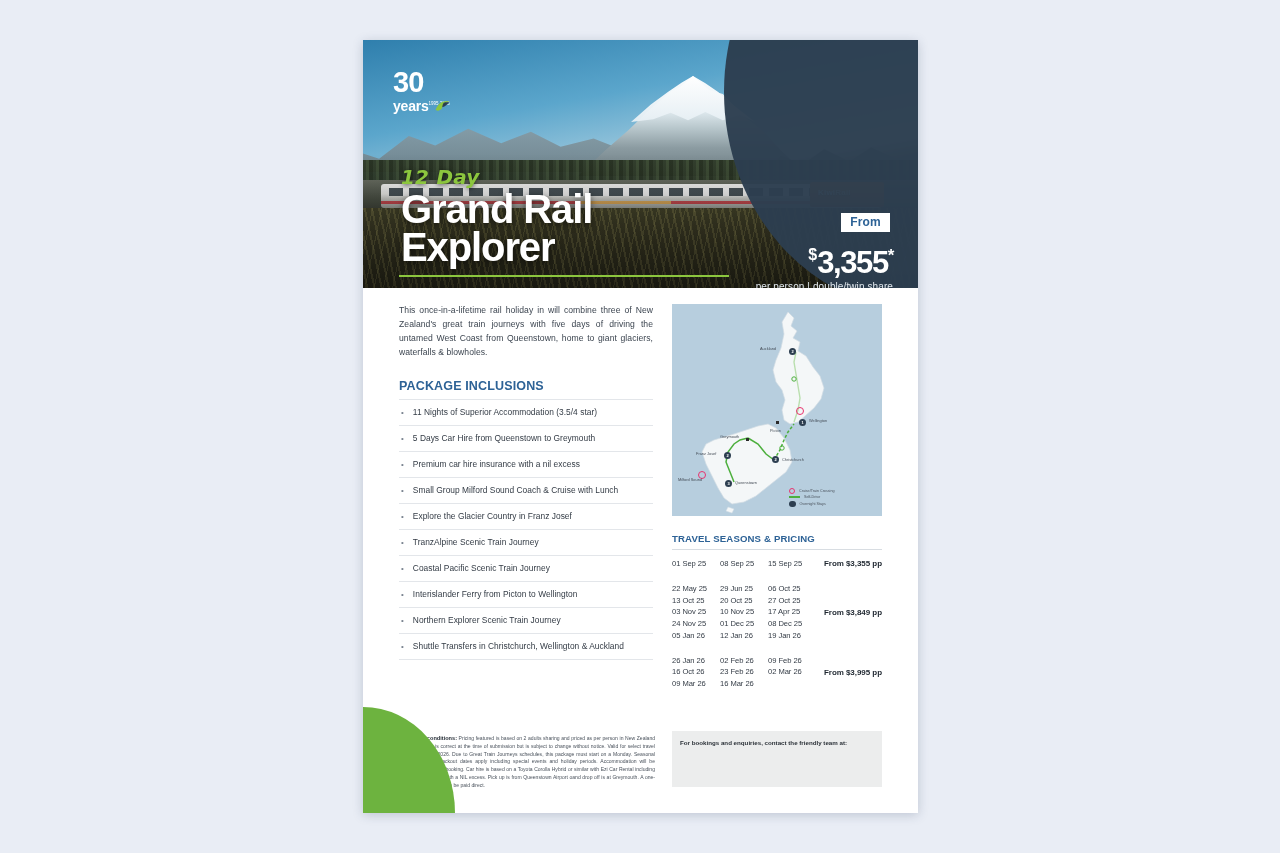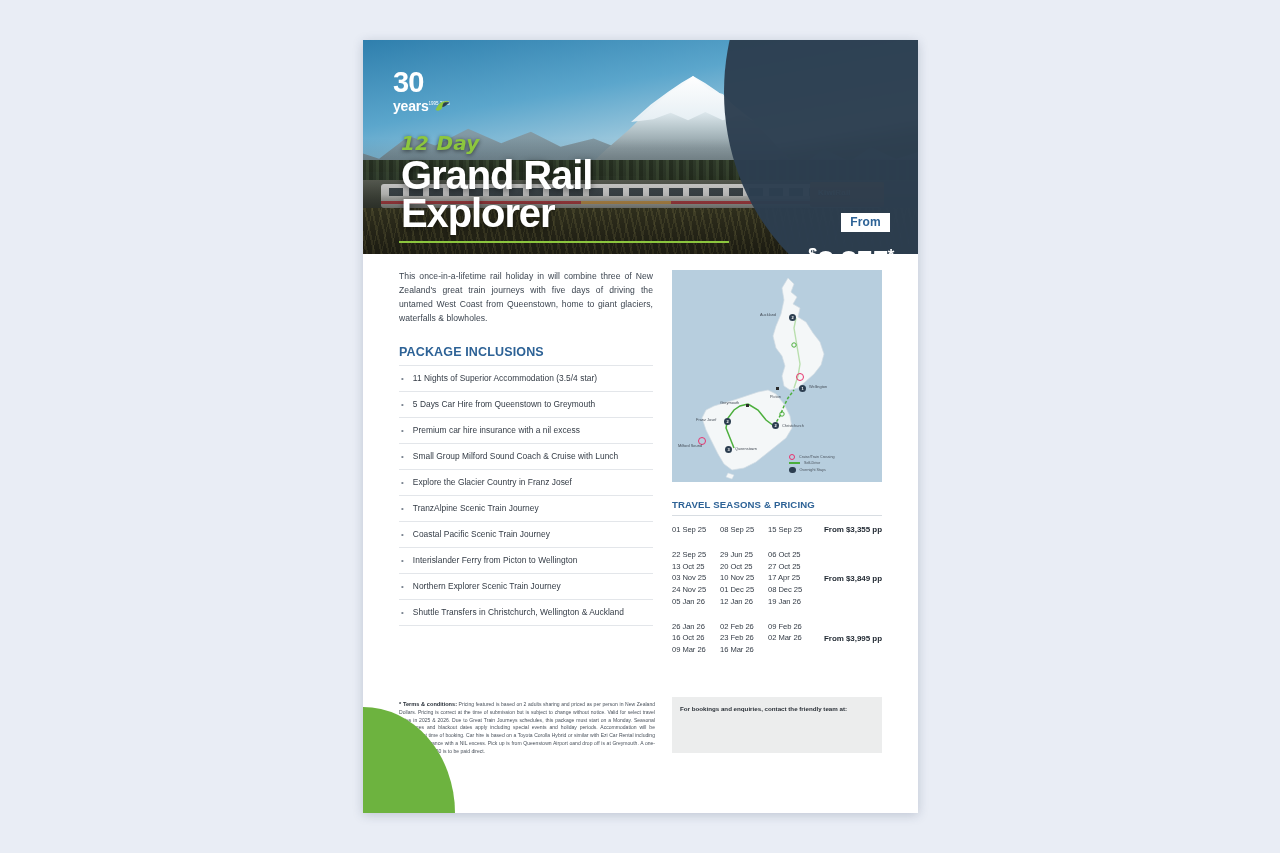--- a/index.html
+++ b/index.html
@@ -15,21 +15,21 @@
   
   .page {
     position: absolute; left: 363px; top: 40px;
     width: 555px; height: 773px;
     background: #ffffff;
     box-shadow: 0 2px 10px rgba(40,60,90,.22);
     overflow: hidden;
   }
 
   
-  .hero { position: relative; width: 555px; height: 214px; overflow: hidden; }
+  .hero { position: relative; width: 555px; height: 248px; overflow: hidden; }
   .hero-sky {
     position: absolute; inset: 0;
     background: linear-gradient(170deg,#2f7fad 0%, #5ba6cc 28%, #9fc9dd 48%, #b9d2de 56%, #6a7b62 62%, #3f4a35 72%, #2b3225 84%, #23281d 100%);
   }
   .mtn-far {
     position: absolute; left: -40px; top: 72px; width: 330px; height: 60px;
     background: linear-gradient(180deg,#8fa4ad,#6d8089);
     clip-path: polygon(0% 100%, 8% 62%, 17% 78%, 26% 40%, 34% 56%, 44% 28%, 54% 52%, 63% 33%, 72% 58%, 82% 44%, 92% 66%, 100% 50%, 100% 100%);
     opacity: .92;
   }
@@ -408,21 +408,21 @@
                     <span>01 Sep 25</span>
                     <span>08 Sep 25</span>
                     <span>15 Sep 25</span>
                   </div>
                 </div>
                 <div class="pt-price">From $3,355 pp</div>
               </div>
               <div class="pt-group">
                 <div class="pt-dates">
                   <div class="pt-row">
-                    <span>22 Sep 25</span>
+                    <span>22 May 25</span>
                     <span>29 Jun 25</span>
                     <span>06 Oct 25</span>
                   </div>
                   <div class="pt-row">
                     <span>13 Oct 25</span>
                     <span>20 Oct 25</span>
                     <span>27 Oct 25</span>
                   </div>
                   <div class="pt-row">
                     <span>03 Nov 25</span>

